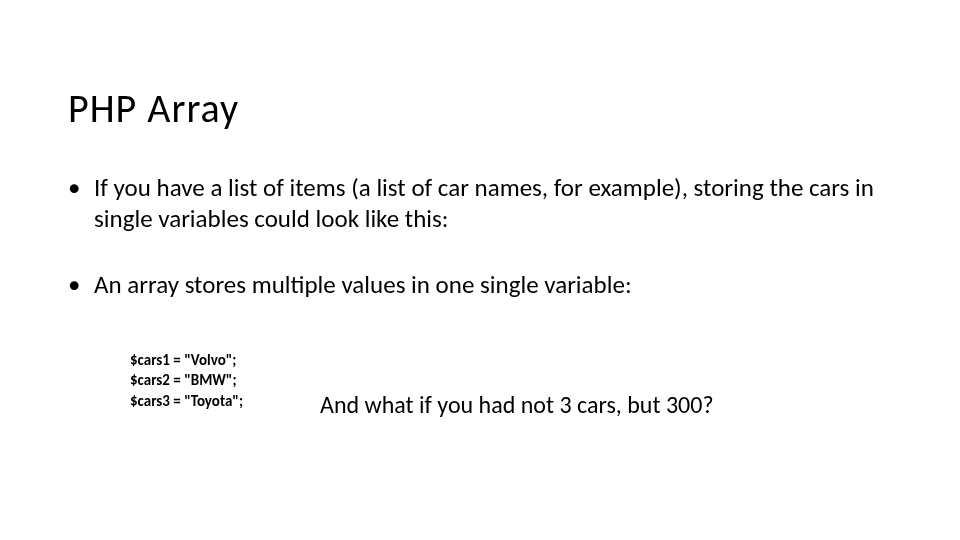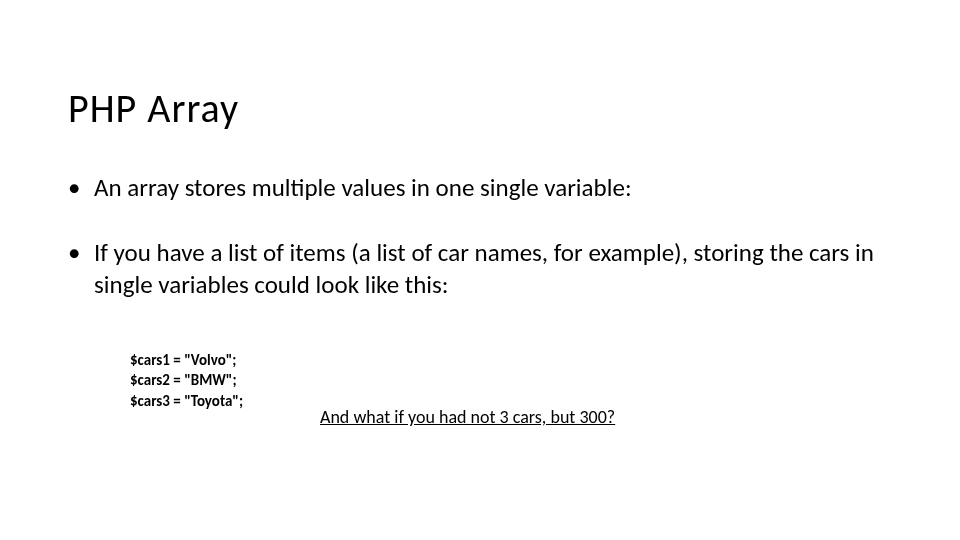--- a/index.html
+++ b/index.html
@@ -53,41 +53,40 @@
     top: 318px;
     font-family: Calibri, Arial, sans-serif;
     font-size: 15px;
     font-weight: 600;
     line-height: 1.35;
     white-space: pre;
   }
   .note1 {
     position: absolute;
     left: 320px;
-    top: 374px;
-    font-size: 18px;
-    text-decoration: underline;
+    top: 358px;
+    font-size: 24px;
   }
   .note2 {
     position: absolute;
     left: 320px;
     top: 408px;
     font-size: 22px;
   }
 </style>
 </head>
 <body>
 
 <div class="slide">
 
   <div class="title">PHP Array</div>
 
   <div class="body">
+    <div class="bullet">If you have a list of items (a list of car names, for example), storing the cars in single variables could look like this:</div>
     <div class="bullet">An array stores multiple values in one single variable:</div>
-    <div class="bullet">If you have a list of items (a list of car names, for example), storing the cars in single variables could look like this:</div>
   </div>
 
   <div class="code-block"><span>$cars1 = "Volvo";</span>
 <span>$cars2 = "BMW";</span>
 <span>$cars3 = "Toyota";</span></div>
 
   <div class="note1">And what if you had not 3 cars, but 300?</div>
 
 </div>
 

